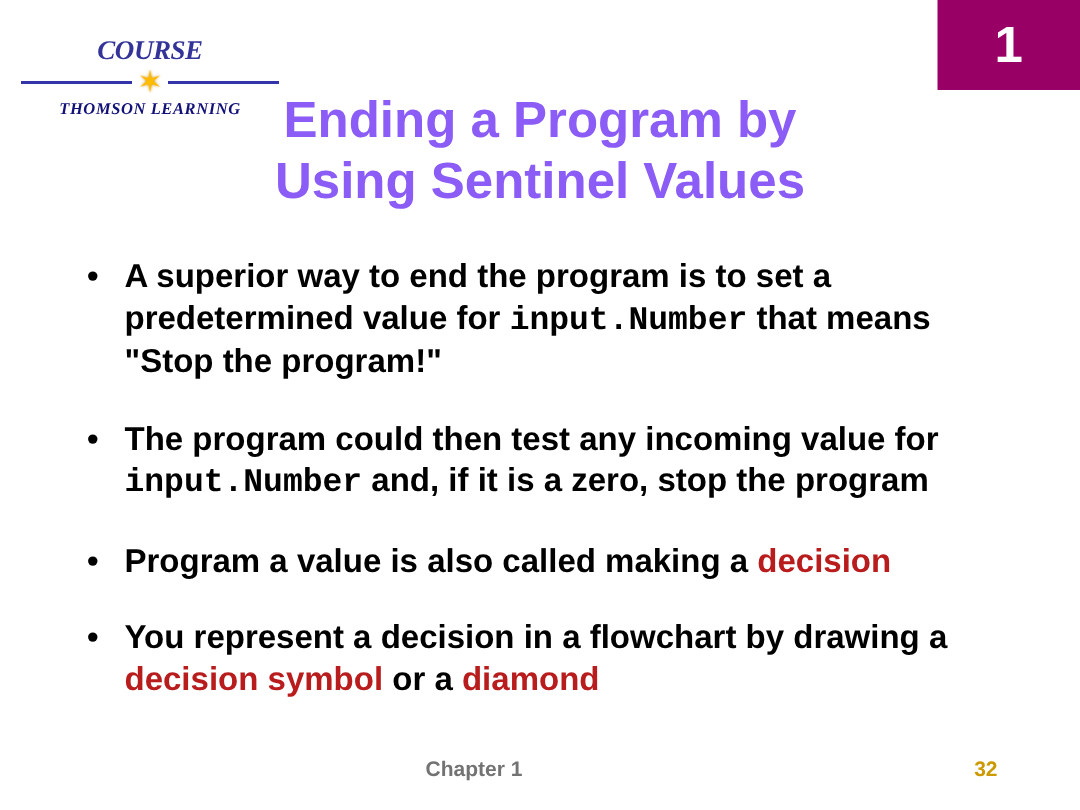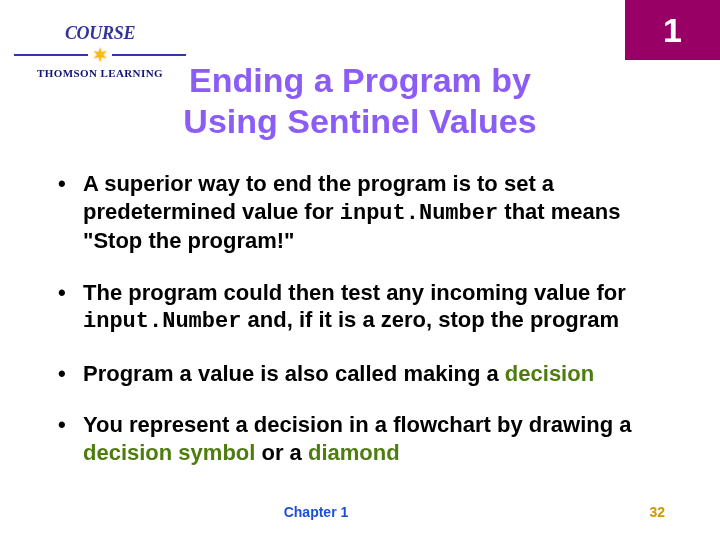--- a/index.html
+++ b/index.html
@@ -51,20 +51,21 @@
     line-height: 1;
     text-shadow: 0 0 2px #cc8800;
   }
   .tl-logo {
     font-family: "Times New Roman", Times, serif;
     font-weight: bold;
     font-size: 11px;
     color: #111177;
     text-align: center;
     letter-spacing: 0.4px;
+    font-style: italic;
   }
   .page-badge {
     position: absolute;
     top: 0;
     right: 0;
     width: 95px;
     height: 60px;
     background: #990066;
     color: #ffffff;
     font-size: 34px;
@@ -113,29 +114,29 @@
     left: 3px;
     top: 0;
     font-size: 22px;
     font-weight: bold;
   }
   .code {
     font-family: "Courier New", Courier, monospace;
     font-weight: bold;
   }
   .hl {
-    color: #4d7c0f;
+    color: #b91c1c;
   }
   .footer-chapter {
     position: absolute;
     bottom: 20px;
     left: 0;
     width: 632px;
     text-align: center;
-    color: #1d4ed8;
+    color: #737373;
     font-weight: bold;
     font-size: 14px;
   }
   .footer-page {
     position: absolute;
     bottom: 20px;
     right: 55px;
     color: #cc9900;
     font-weight: bold;
     font-size: 14px;

